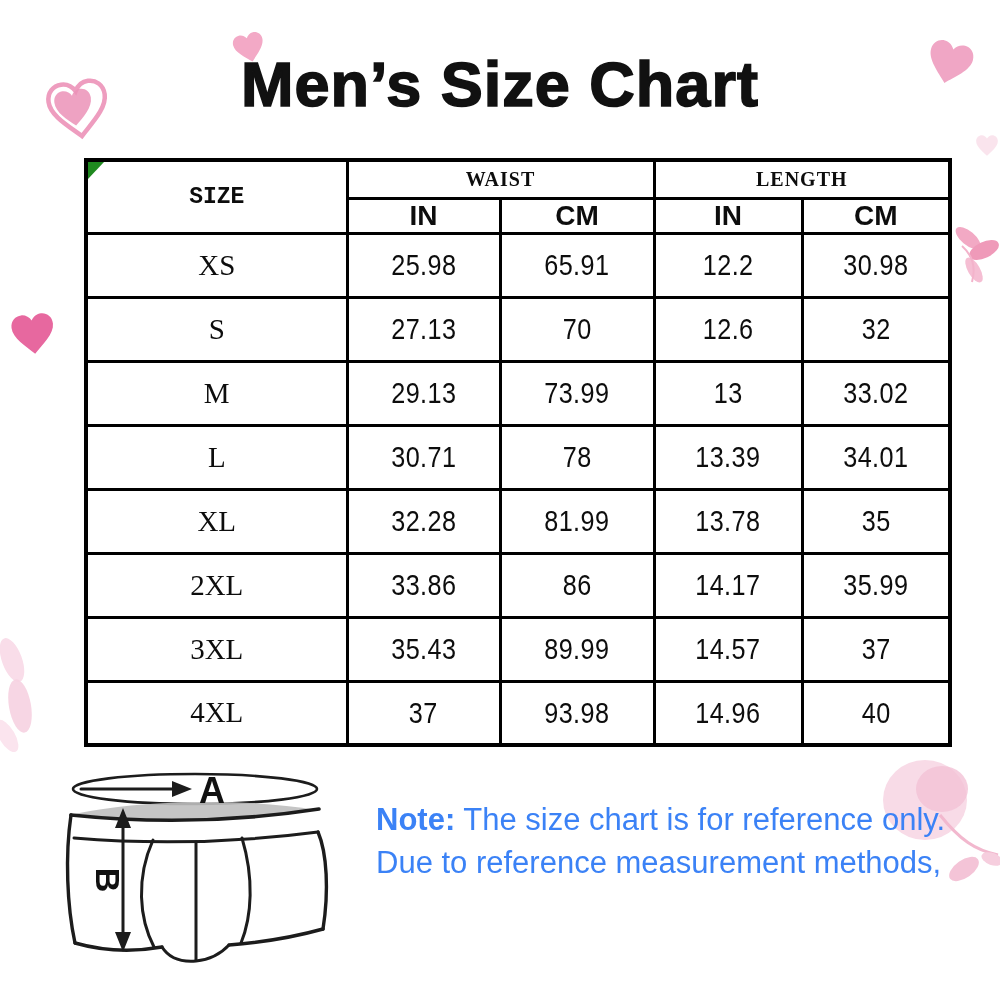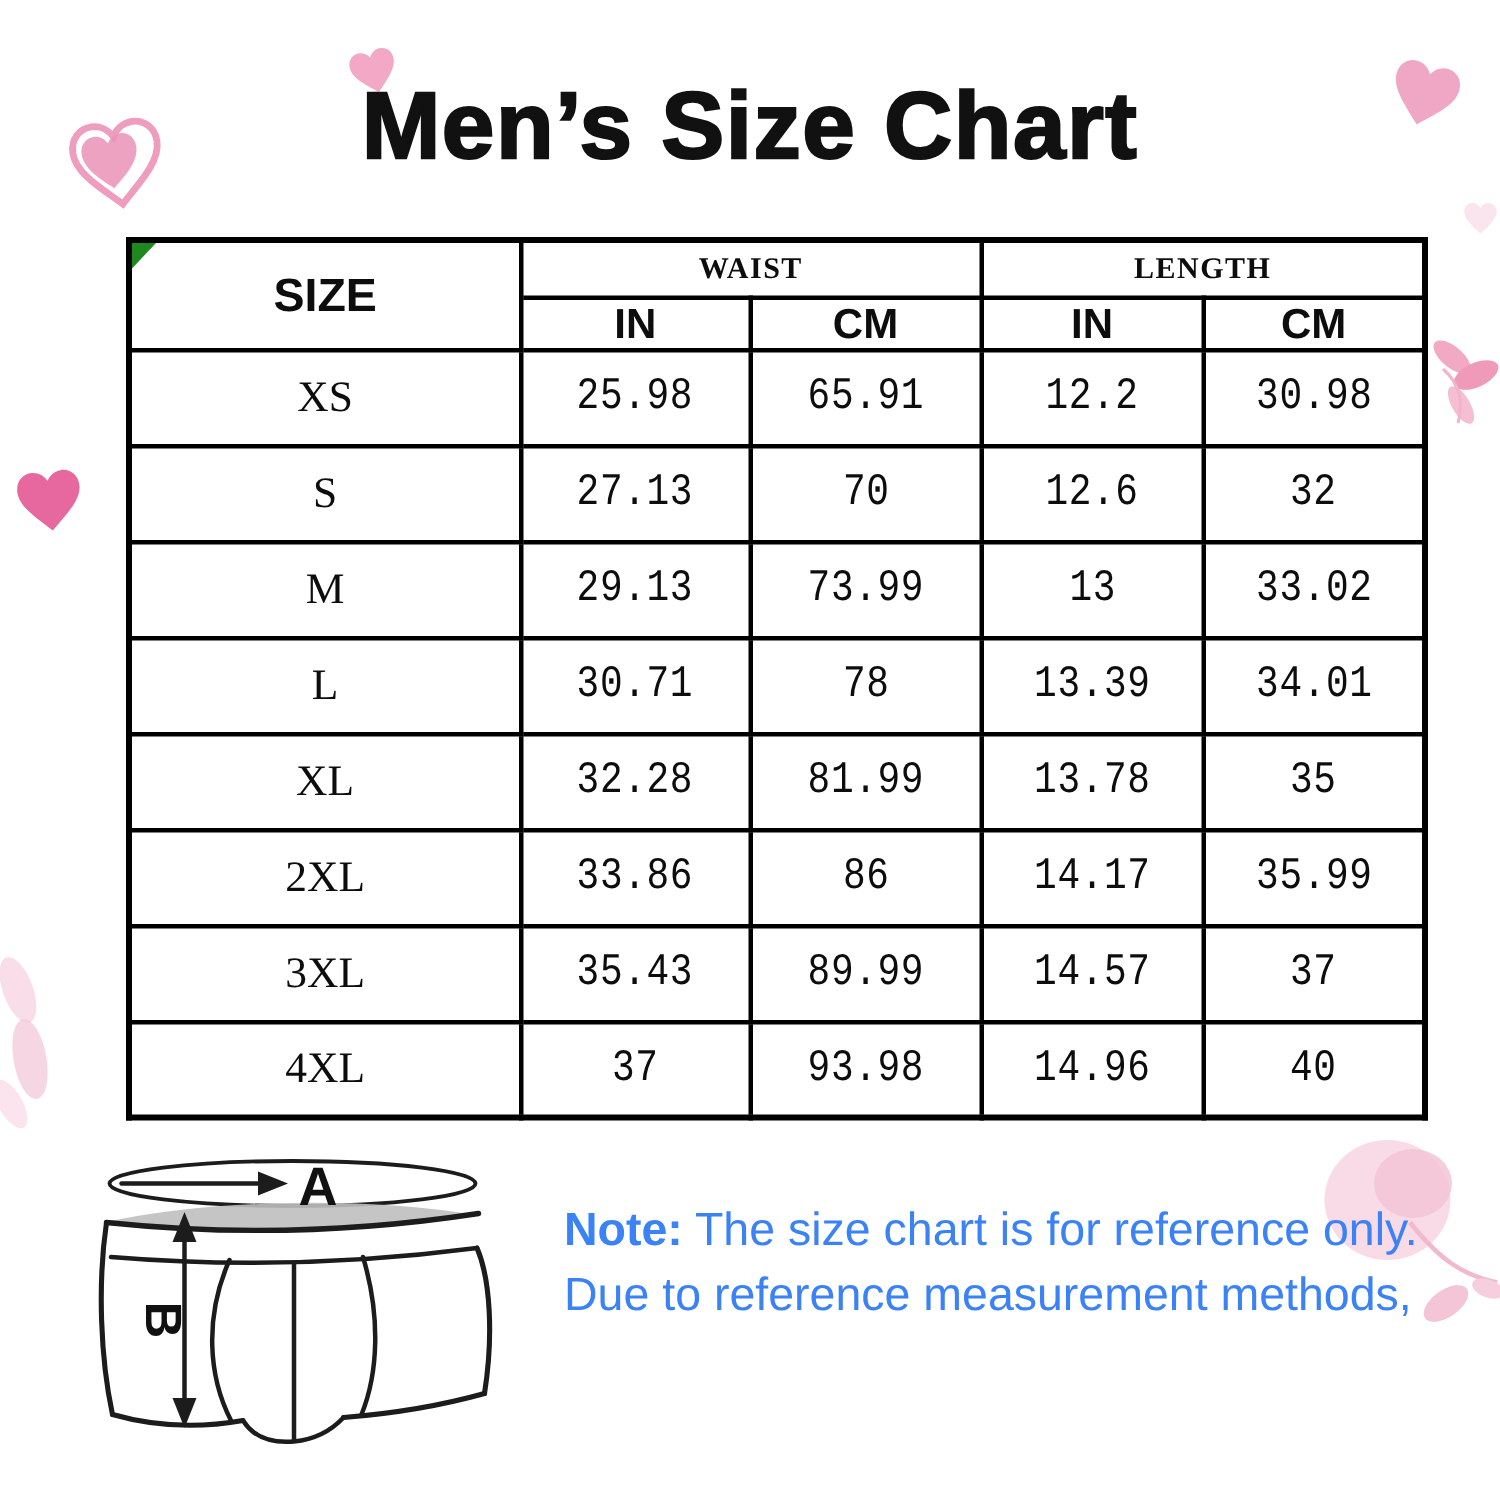--- a/index.html
+++ b/index.html
@@ -11,25 +11,25 @@
          font-family:"Liberation Sans",sans-serif;font-weight:800;font-size:63px;
          color:#111;letter-spacing:1px;-webkit-text-stroke:1.6px #111;}
 
   
   .size-table{position:absolute;left:84px;top:158px;width:864px;height:582px;
               border-collapse:collapse;table-layout:fixed;background:#fff;}
   .size-table th,.size-table td{border:3px solid #000;text-align:center;vertical-align:middle;padding:0;color:#0d0d0d;}
   .size-table{border:4px solid #000;}
   .col-size{width:261px;} .col-win{width:153px;} .col-wcm{width:154px;} .col-lin{width:148px;} .col-lcm{width:148px;}
   tr.group-row{height:38px;} tr.unit-row{height:33px;} tbody tr{height:64px;}
-  .hdr-size{font-family:Liberation Sans, sans-serif;font-weight:bold;font-size:31px;border-bottom:5px solid #000;}
+  .hdr-size{font-family:Liberation Mono, monospace;font-weight:bold;font-size:23px;border-bottom:5px solid #000;}
   .hdr-group{font-family:"Liberation Serif",serif;font-weight:bold;font-size:20px;letter-spacing:1px;border-bottom:5px solid #000;}
   .hdr-unit{font-family:Liberation Sans, sans-serif;font-weight:bold;font-size:28px;border-bottom:5px solid #000;}
   .cell-size{font-family:"Liberation Serif",serif;font-weight:normal;font-size:29px;}
-  .cell-num{font-family:Liberation Mono, monospace;font-size:30px;font-weight:500;}
+  .cell-num{font-family:Liberation Sans, sans-serif;font-size:30px;font-weight:500;}
   .num{display:inline-block;transform:scaleX(.84);letter-spacing:.5px;}
 
   
   .corner-marker{position:absolute;left:88px;top:162px;}
 
   
   .boxer{position:absolute;left:52px;top:756px;}
 
   
   .note{position:absolute;left:376px;top:798px;width:600px;

